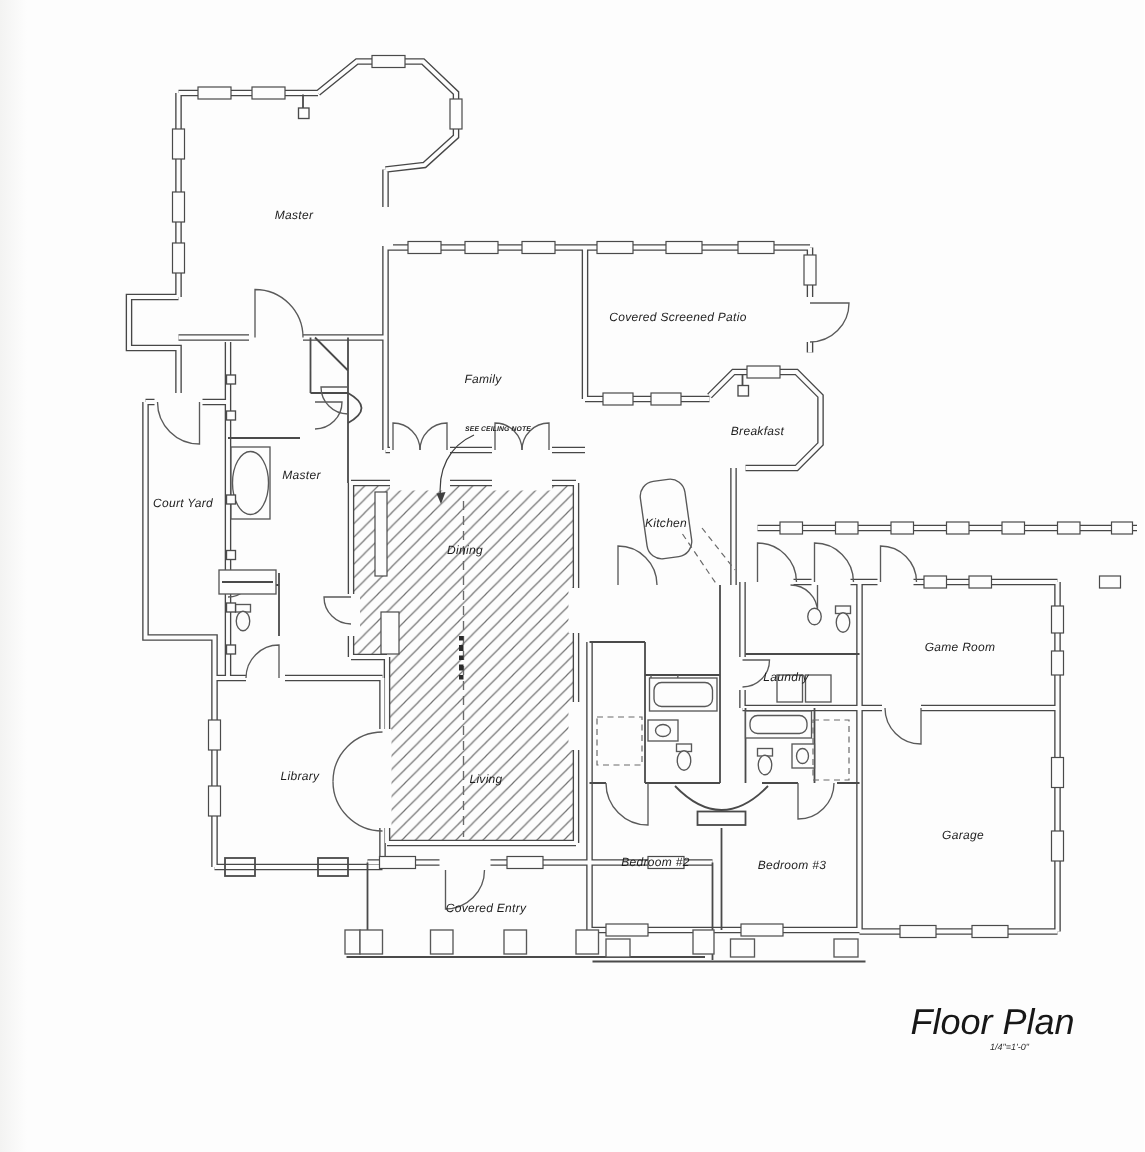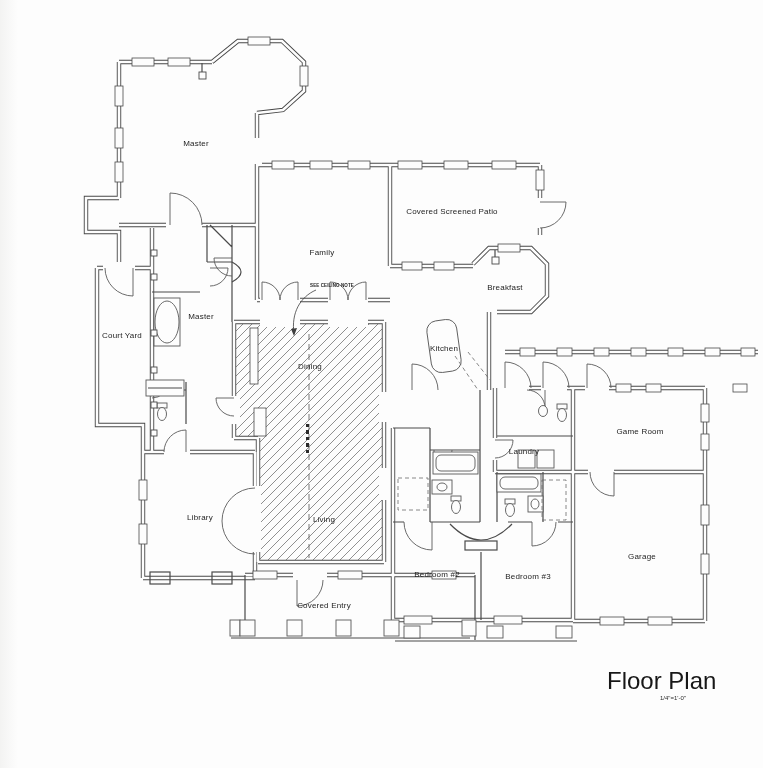--- a/index.html
+++ b/index.html
@@ -1,17 +1,17 @@
 <!DOCTYPE html>
 <html><head>
 <meta charset="utf-8">
 <style>
   html,body{margin:0;padding:0;background:#ffffff;}
   .sheet{position:relative;width:763px;height:768px;background:#fdfdfd;overflow:hidden;
-         font-family:"Liberation Sans", sans-serif;}
+         font-family:"Liberation Sans", sans-serif;font-style:italic;}
   .sheet::before{content:"";position:absolute;left:0;top:0;width:18px;height:100%;
          background:linear-gradient(90deg,#f3f3f2,#fdfdfd);pointer-events:none;}
   svg{position:absolute;left:0;top:0;}
   
   .dwo{stroke:#474747;stroke-width:4.4;fill:none;stroke-linecap:butt;stroke-linejoin:miter;}
   .dwi{stroke:#fdfdfd;stroke-width:2.6;fill:none;stroke-linecap:butt;stroke-linejoin:miter;}
   .gap{fill:#fdfdfd;stroke:none;}
   .tw{stroke:#4a4a4a;stroke-width:1.2;fill:none;}
   .arc{stroke:#5a5a5a;stroke-width:0.9;fill:none;}
   .fix{stroke:#585858;stroke-width:0.9;fill:#fdfdfd;}

